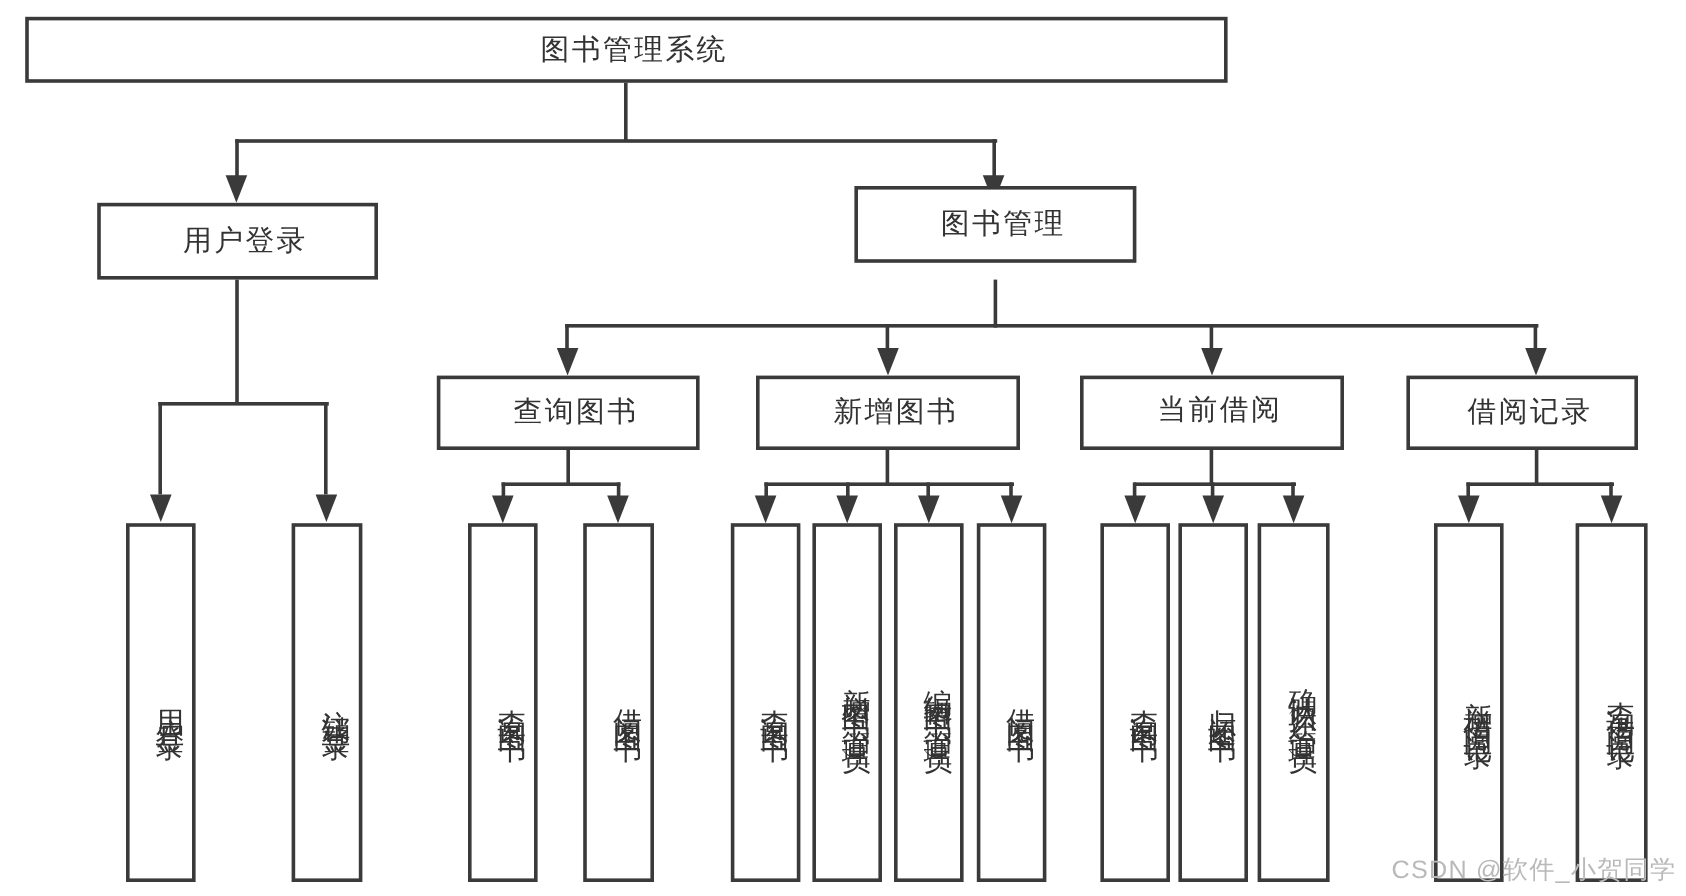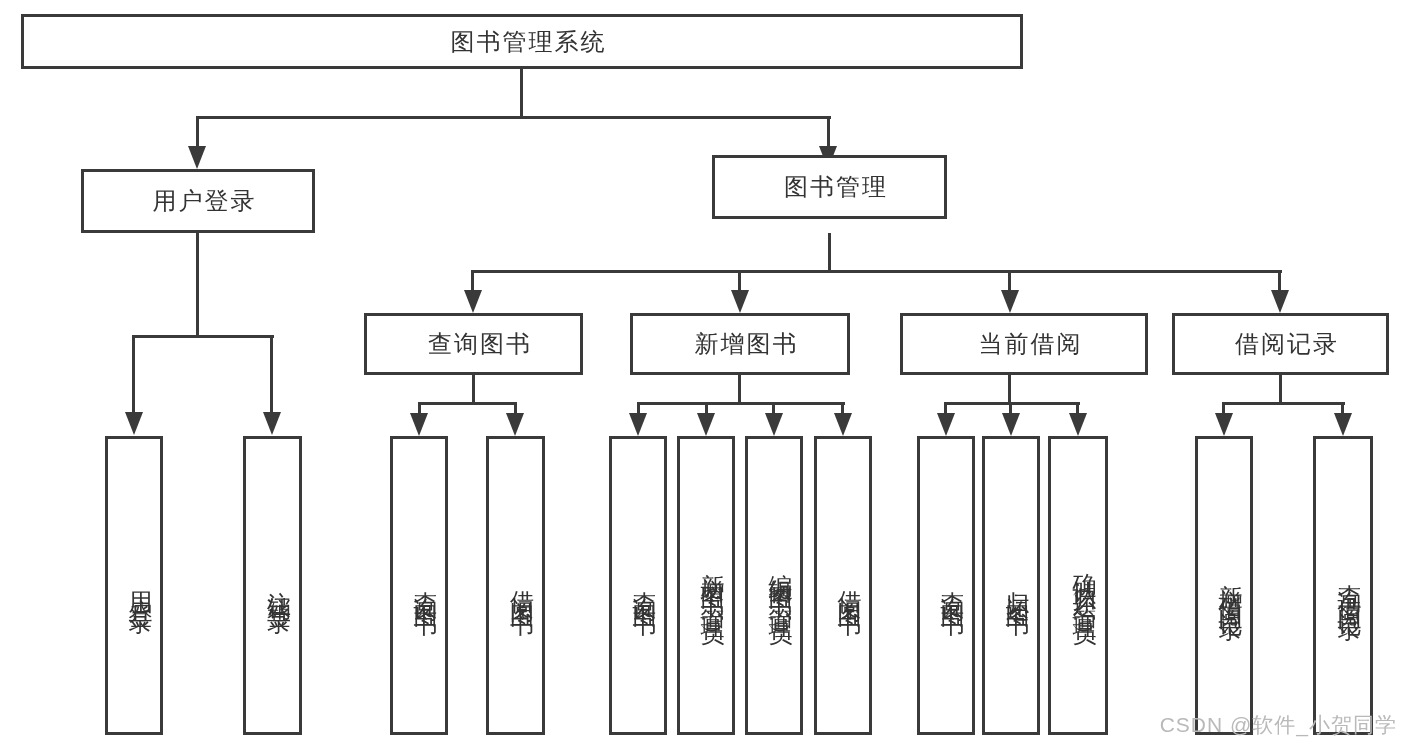--- a/index.html
+++ b/index.html
@@ -89,24 +89,24 @@
   <div class="arrow" style="left:1001px;top:290px;"></div>
   <div class="vline" style="left:1278px;top:270px;height:22px;"></div>
   <div class="arrow" style="left:1271px;top:290px;"></div>
 
   <div class="box hbox" style="left:364px;top:313px;width:219px;height:62px;">
     <span>查询图书</span>
   </div>
   <div class="box hbox" style="left:630px;top:313px;width:220px;height:62px;">
     <span>新增图书</span>
   </div>
-  <div class="box hbox" style="left:900px;top:313px;width:248px;height:62px;">
+  <div class="box hbox" style="left:900px;top:313px;width:220px;height:62px;font-family:Liberation Mono, monospace;">
     <span>当前借阅</span>
   </div>
-  <div class="box hbox" style="left:1172px;top:313px;width:217px;height:62px;">
+  <div class="box hbox" style="left:1172px;top:313px;width:193px;height:62px;">
     <span>借阅记录</span>
   </div>
 
   <div class="vline" style="left:472px;top:375px;height:29px;"></div>
   <div class="hline" style="left:418px;top:402px;width:99px;"></div>
   <div class="vline" style="left:418px;top:402px;height:13px;"></div>
   <div class="arrow" style="left:410px;top:413px;"></div>
   <div class="vline" style="left:514px;top:402px;height:13px;"></div>
   <div class="arrow" style="left:506px;top:413px;"></div>
 

